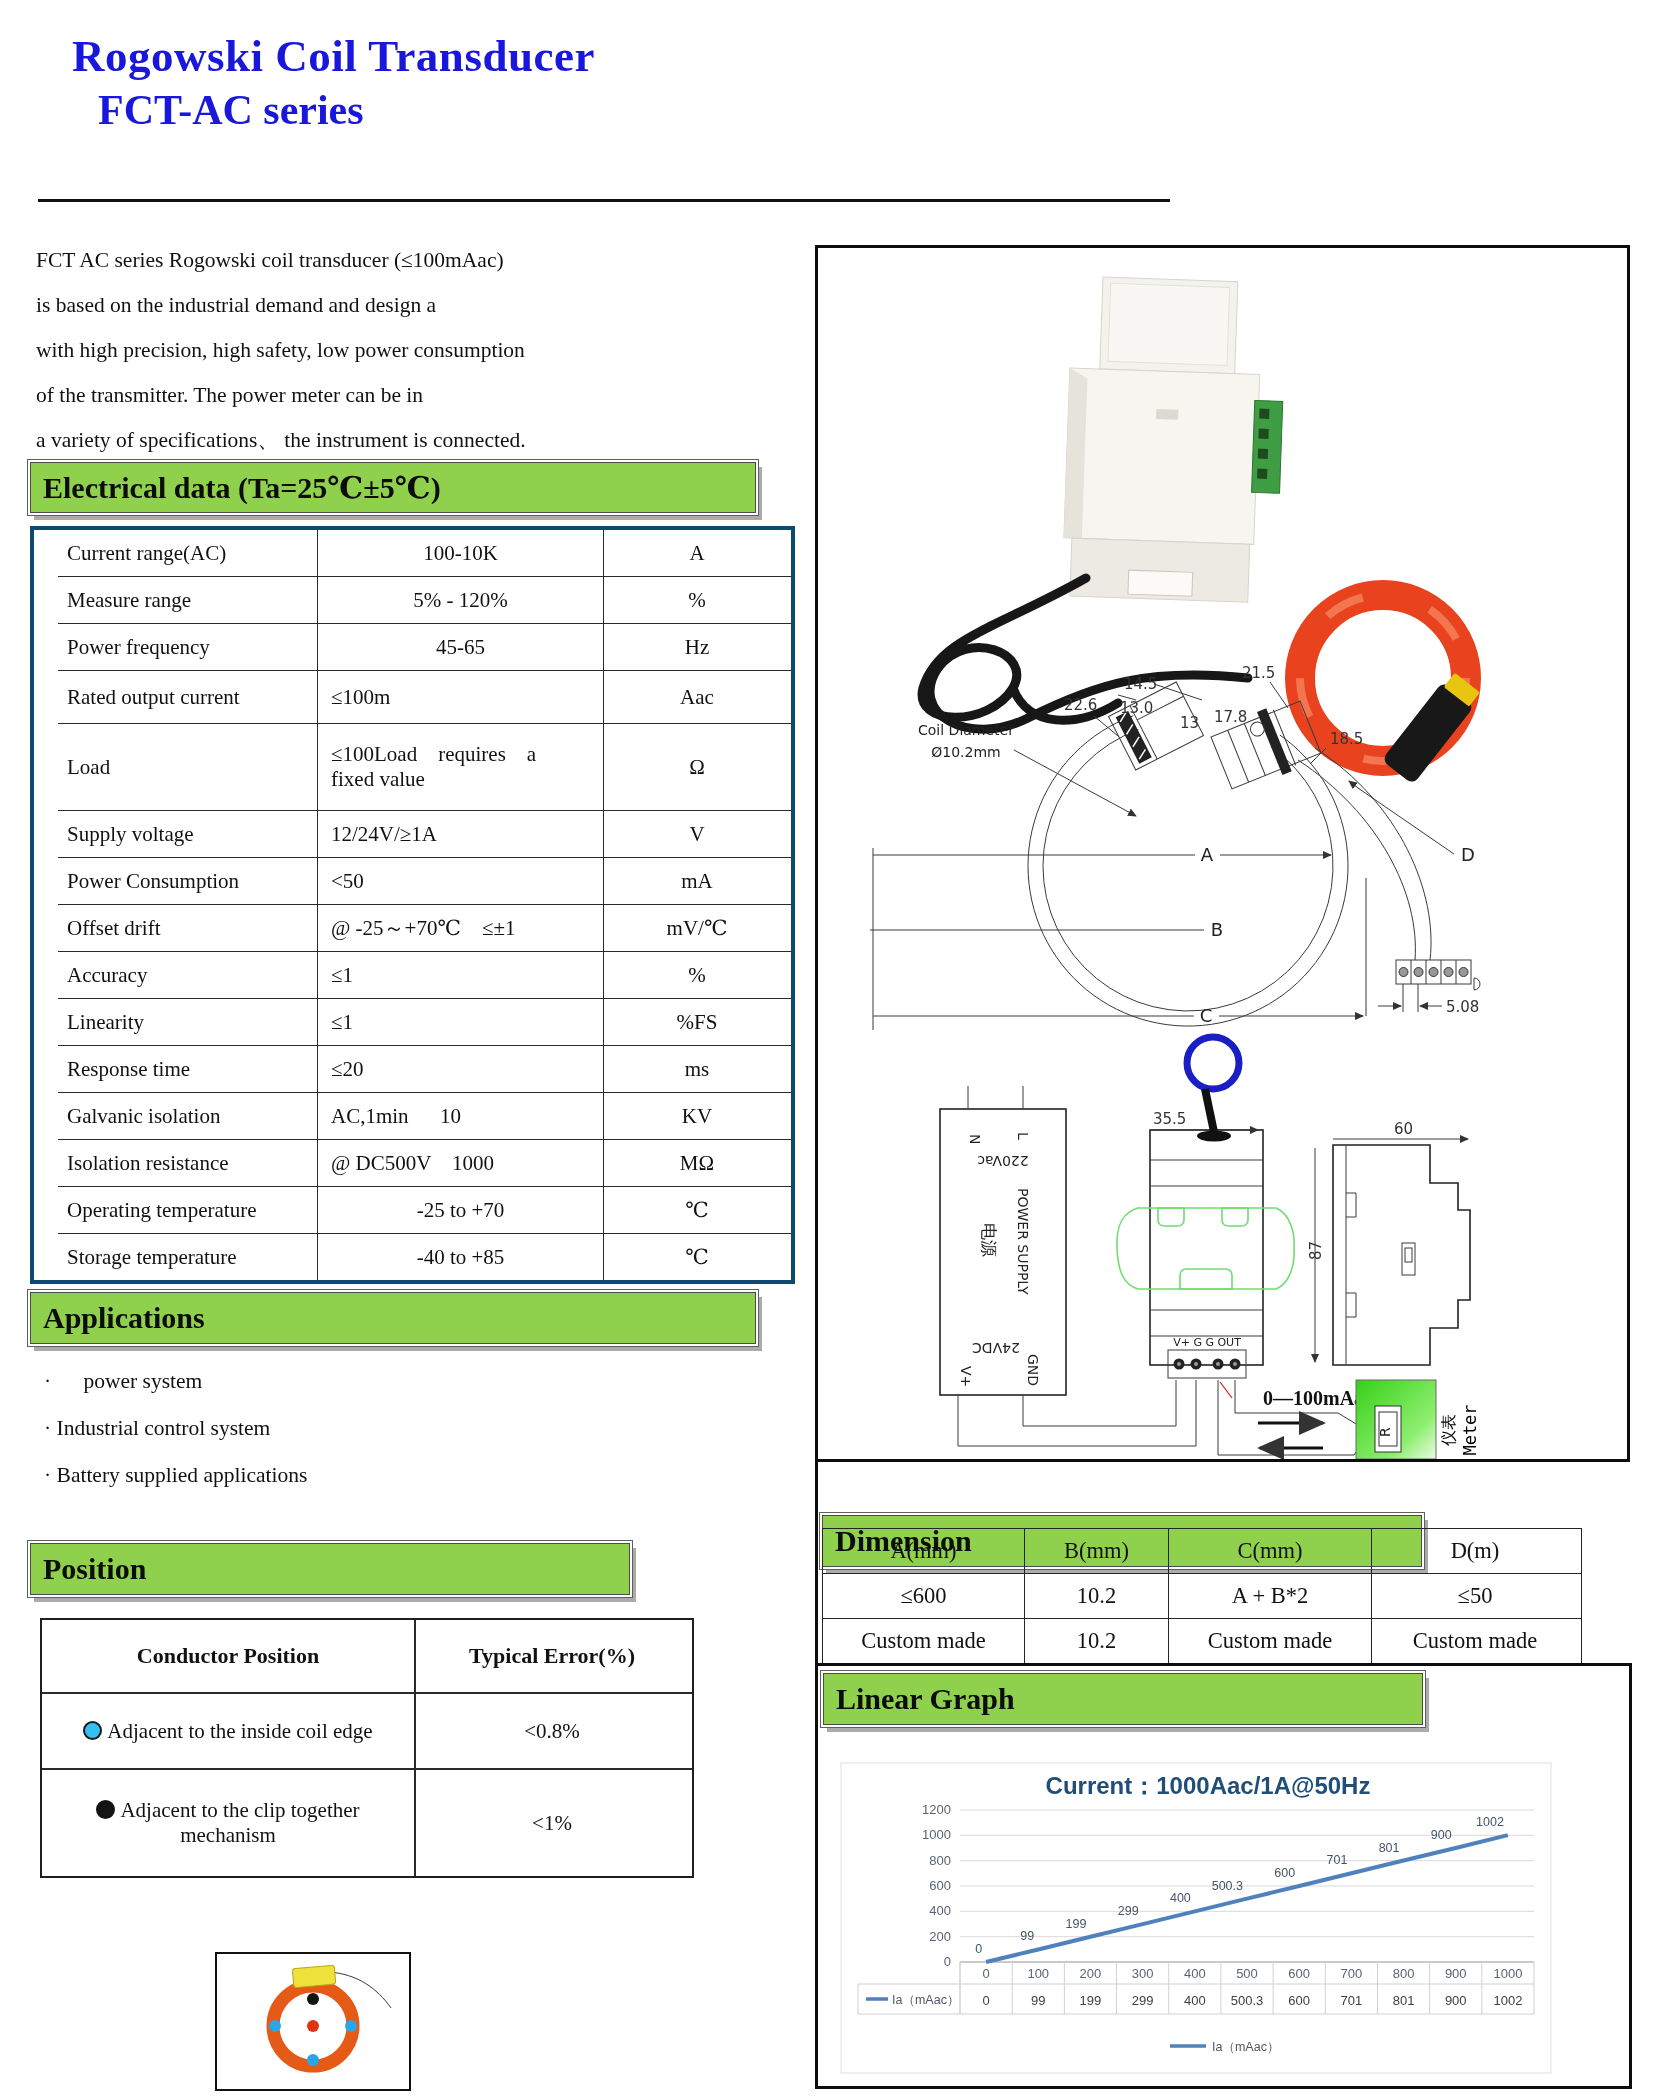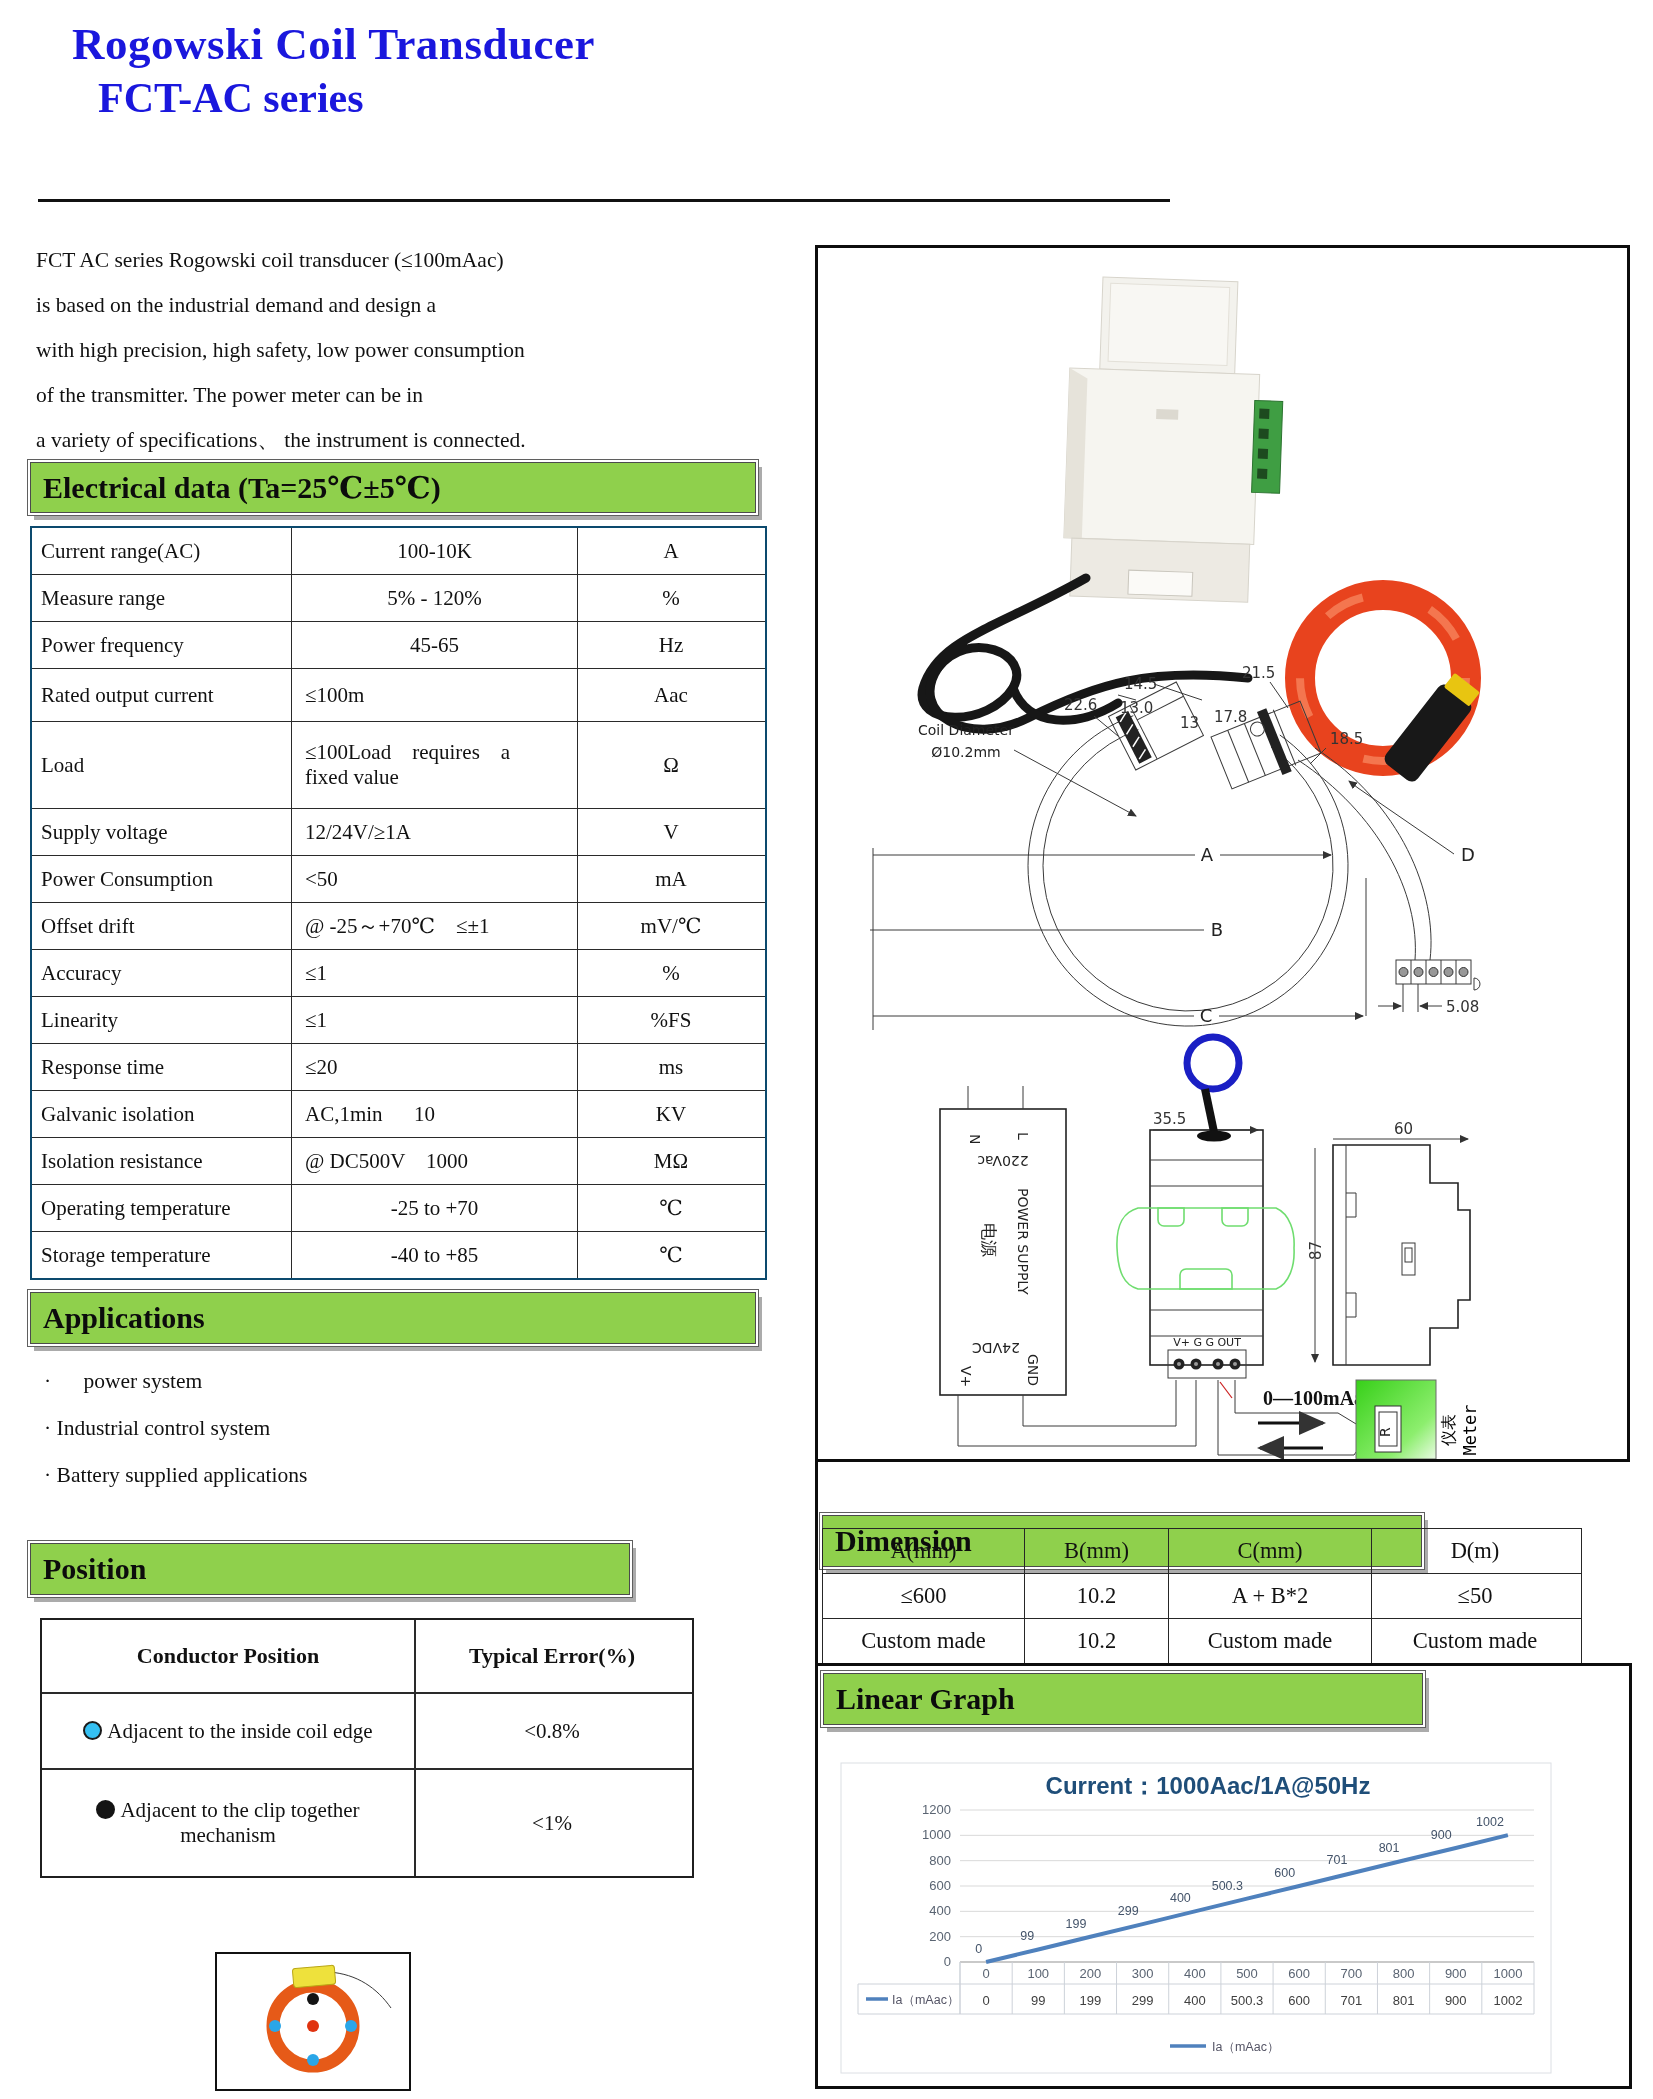--- a/index.html
+++ b/index.html
@@ -1,35 +1,35 @@
 <!DOCTYPE html>
 <html><head>
 <meta charset="utf-8">
 <style>
   html,body{margin:0;padding:0;background:#fff;}
   #page{position:relative;width:1653px;height:2099px;background:#fff;overflow:hidden;
         font-family:"Liberation Serif","DejaVu Serif",serif;color:#111;}
   .abs{position:absolute;}
 
   
-  #title1{font-size:45px;font-weight:bold;color:#1a17dd;letter-spacing:.5px;}
+  #title1{font-size:45px;font-weight:bold;color:#1a17dd;letter-spacing:.5px;margin-top:12px;}
   #title2{font-size:42px;font-weight:bold;color:#1a17dd;margin-left:26px;margin-top:4px;}
   #rule{background:#111;height:3px;}
 
   
   .introline{font-size:21.5px;line-height:45px;white-space:pre;}
 
   
   .gbar{background:#8fd04c;border:1px solid #4b4b4b;
         box-shadow:0 0 0 2px #ffffff,0 0 0 3px #5f5f5f,5px 6px 0 1px #ababab;
         display:flex;align-items:center;}
   .gbar span{font-size:30px;font-weight:bold;padding-left:12px;color:#0c0c0c;}
 
   
-  #etable{border:2px solid #0c4a6e;}
+  #etable{border:4px solid #0c4a6e;padding-left:24px;}
   .erow{display:grid;grid-template-columns:260px 286px 186px;height:46px;border-bottom:1.5px solid #2a2a2a;}
   .erow:last-child{border-bottom:none;}
   .erow.h52{height:52px;}
   .erow.h86{height:86px;}
   .ecell{border-right:1.5px solid #2a2a2a;font-size:21px;display:flex;align-items:center;white-space:pre-wrap;}
   .ecell:last-child{border-right:none;justify-content:center;}
   .ecell.lab{padding-left:9px;}
   .ecell.vc{justify-content:center;}
   .ecell.vl{padding-left:13px;text-align:justify;}
 

